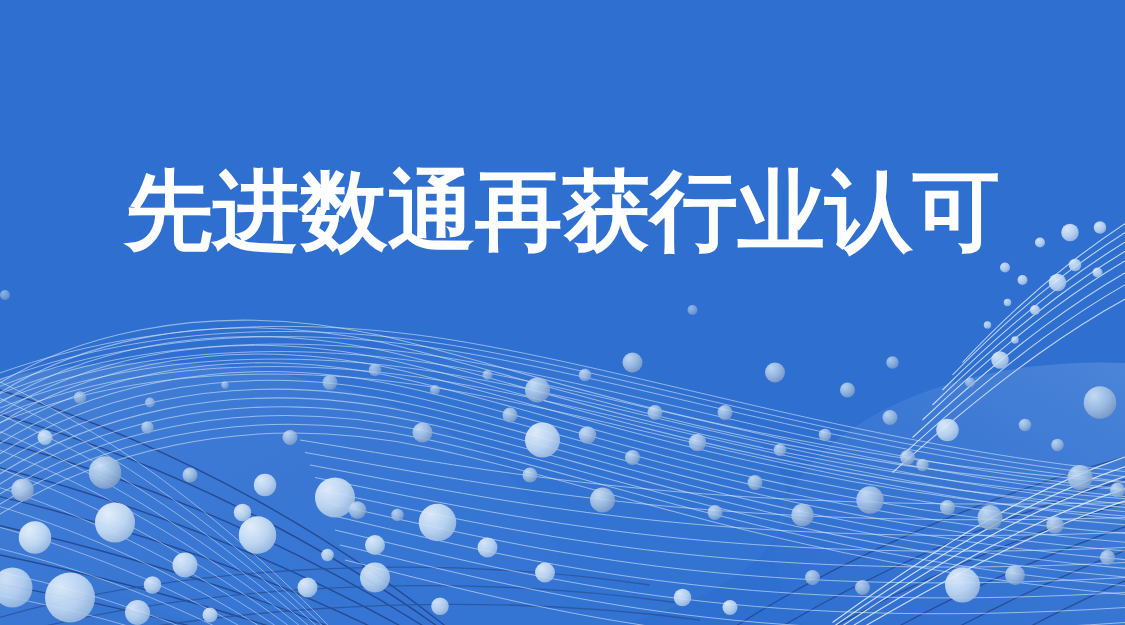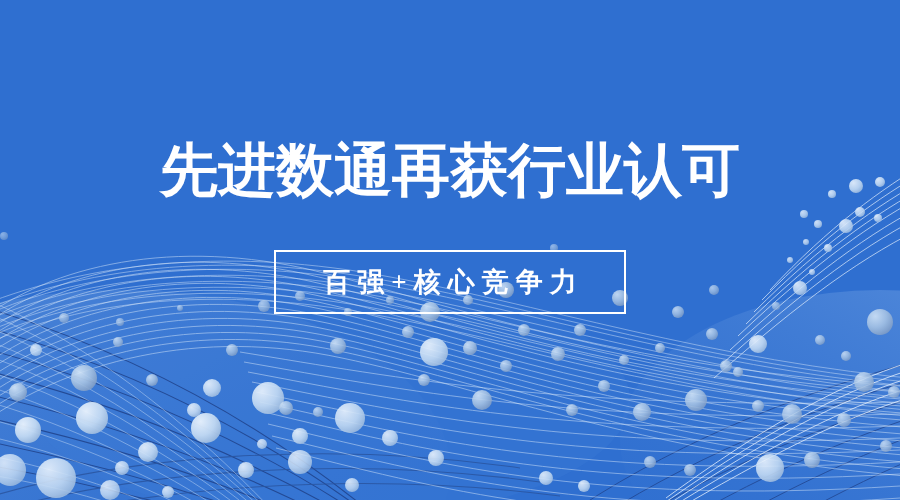--- a/index.html
+++ b/index.html
@@ -41,21 +41,21 @@
     flex-direction: column;
     align-items: center;
     justify-content: flex-start;
   }
 
   .headline {
     margin-top: 140px;
     color: #ffffff;
     font-family: "Liberation Serif", "DejaVu Serif", serif;
     font-weight: 700;
-    font-size: 58px;
+    font-size: 70px;
     line-height: 62px;
     letter-spacing: 0px;
     white-space: nowrap;
     text-align: center;
   }
 
   .subtitle-box {
     margin-top: 48px;
     box-sizing: border-box;
     width: 352px;
@@ -316,18 +316,15 @@
         <circle cx="714" cy="290" r="5" fill="url(#bub)" opacity="0.72"></circle>
         <circle cx="776" cy="306" r="4" fill="url(#bub)" opacity="0.7"></circle>
         <circle cx="4" cy="236" r="4" fill="url(#bub)" opacity="0.55"></circle>
       </g>
     </g>
   </svg>
 
   <div class="content">
     <div class="headline">先进数通再获行业认可</div>
 
-    <div class="subtitle-box">
-      <span class="subtitle-text">百强+核心竞争力</span>
-    </div>
   </div>
 
 </div>
 
 </body></html>

